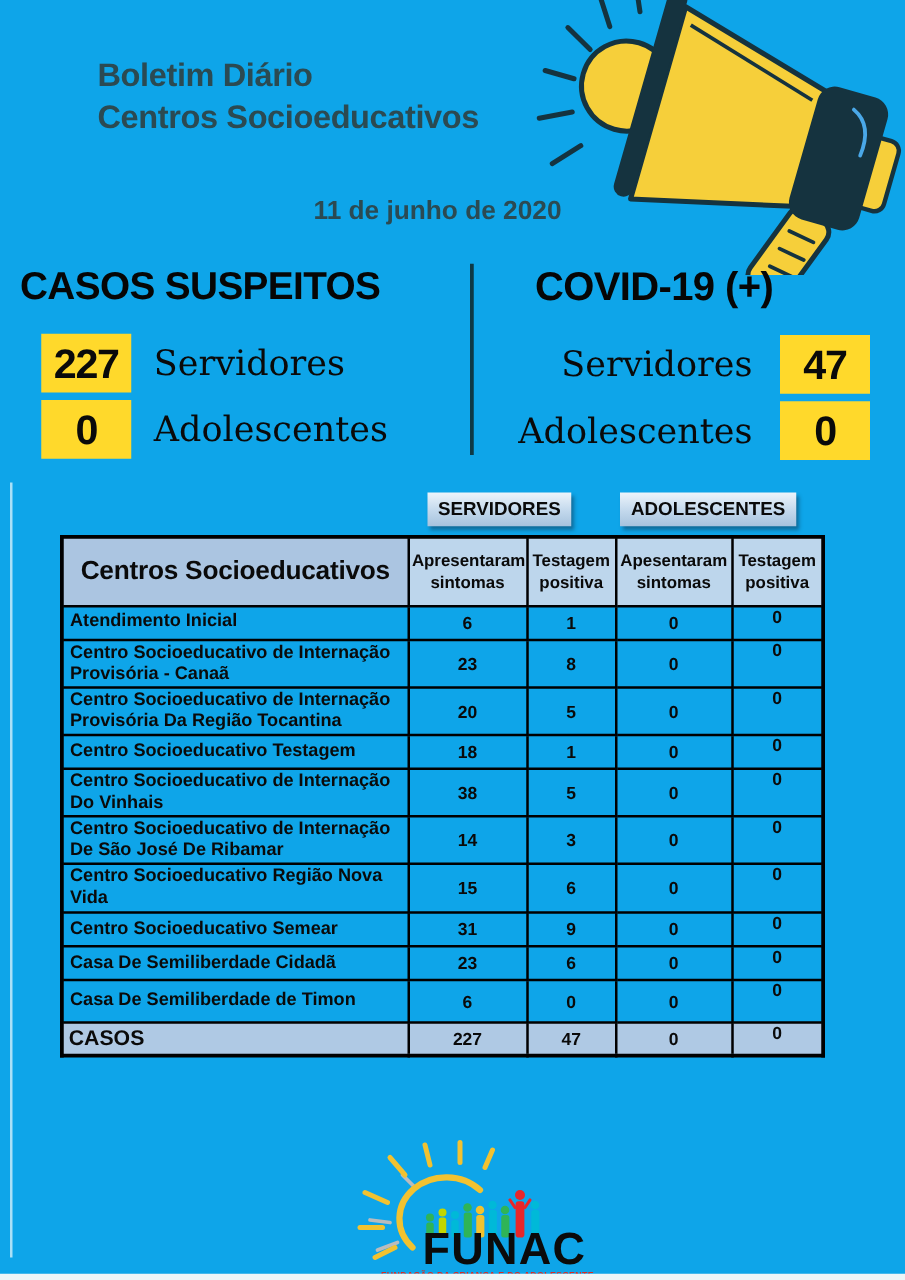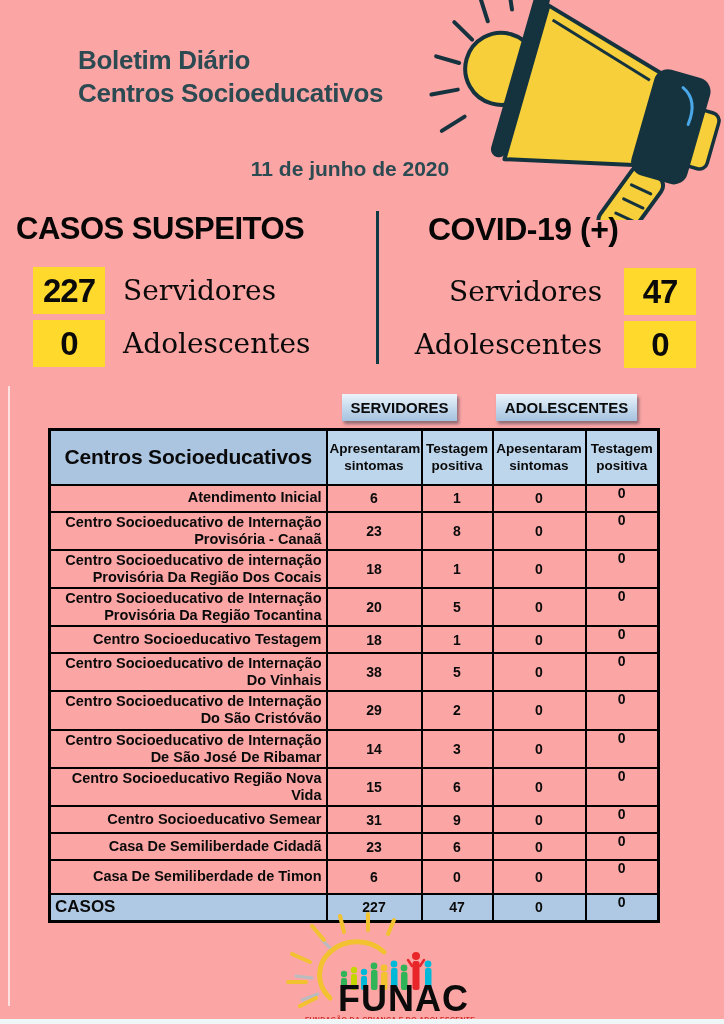--- a/index.html
+++ b/index.html
@@ -1,18 +1,18 @@
 <!DOCTYPE html>
 <html><head>
 <meta charset="utf-8">
 <style>
   * { margin:0; padding:0; box-sizing:border-box; }
   html,body { width:724px; height:1024px; }
   body { font-family:"Liberation Sans", sans-serif; background:#3EDEF6; position:relative; overflow:hidden; }
-  #canvas { position:absolute; inset:0; width:724px; height:1024px; background:#fca5a5; }
+  #canvas { position:absolute; inset:0; width:724px; height:1024px; background:#0ea5e9; }
 
   
   .title { position:absolute; left:78px; top:44px; color:#2B4A52; font-weight:800;
            font-size:26px; line-height:33px; letter-spacing:-0.3px; }
   .date  { position:absolute; left:160px; top:157px; width:380px; text-align:center;
            color:#2B4A52; font-weight:700; font-size:21px; }
   .megaphone { position:absolute; left:424px; top:-2px; }
 
   
   .stat-title-left  { position:absolute; left:16px;  top:211px; width:335px; font-weight:900;
@@ -33,21 +33,21 @@
           background:linear-gradient(180deg,#ECF4FB 0%,#C2D8EC 55%,#A6C2DD 100%);
           box-shadow:2px 3px 3px rgba(15,40,60,0.45); font-weight:700; font-size:15px; color:#0A0A0A; }
   .chip-serv { left:342px; top:394px; width:115px; }
   .chip-adol { left:496px; top:394px; width:141px; }
 
   table.board { position:absolute; left:48px; top:428px; width:609px; border-collapse:collapse;
                 table-layout:fixed; border:3px solid #000; }
   table.board th, table.board td { border:2px solid #000; color:#0A0A0A; }
   th.col-main { background:#ABC5E1; font-size:21px; font-weight:700; height:55px; letter-spacing:-0.2px; }
   th.col-sub  { background:#BDD6EC; font-size:13.5px; font-weight:600; line-height:1.3; padding:2px; }
-  td.name { font-size:14.5px; font-weight:700; text-align:right; padding:1px 4px 1px 5px; line-height:1.18; }
+  td.name { font-size:14.5px; font-weight:700; text-align:left; padding:1px 4px 1px 5px; line-height:1.18; }
   td.val  { font-size:14px; font-weight:700; text-align:center; }
   tr td:nth-child(5) { vertical-align:top; padding-top:0; line-height:15px; }
   tr.r-std  { height:27px; }
   tr.r-tall { height:37px; }
   tr.r-mid  { height:34px; }
   tr.r-total { height:27px; }
   tr.r-total td { background:#AFC9E4; }
   td.total-label { font-size:17px; font-weight:700; text-align:left; padding-left:4px; }
 
   
@@ -143,51 +143,37 @@
       <td class="val">0</td>
     </tr>
     <tr class="r-tall">
       <td class="name">Centro Socioeducativo de Internação Provisória - Canaã</td>
       <td class="val">23</td>
       <td class="val">8</td>
       <td class="val">0</td>
       <td class="val">0</td>
     </tr>
     <tr class="r-tall">
-      <td class="name">Centro Socioeducativo de internação Provisória Da Região Dos Cocais</td>
-      <td class="val">18</td>
-      <td class="val">1</td>
-      <td class="val">0</td>
-      <td class="val">0</td>
-    </tr>
-    <tr class="r-tall">
       <td class="name">Centro Socioeducativo de Internação Provisória Da Região Tocantina</td>
       <td class="val">20</td>
       <td class="val">5</td>
       <td class="val">0</td>
       <td class="val">0</td>
     </tr>
     <tr class="r-std">
       <td class="name">Centro Socioeducativo Testagem</td>
       <td class="val">18</td>
       <td class="val">1</td>
       <td class="val">0</td>
       <td class="val">0</td>
     </tr>
     <tr class="r-tall">
       <td class="name">Centro Socioeducativo de Internação Do Vinhais</td>
       <td class="val">38</td>
       <td class="val">5</td>
-      <td class="val">0</td>
-      <td class="val">0</td>
-    </tr>
-    <tr class="r-tall">
-      <td class="name">Centro Socioeducativo de Internação Do São Cristóvão</td>
-      <td class="val">29</td>
-      <td class="val">2</td>
       <td class="val">0</td>
       <td class="val">0</td>
     </tr>
     <tr class="r-tall">
       <td class="name">Centro Socioeducativo de Internação De São José De Ribamar</td>
       <td class="val">14</td>
       <td class="val">3</td>
       <td class="val">0</td>
       <td class="val">0</td>
     </tr>

